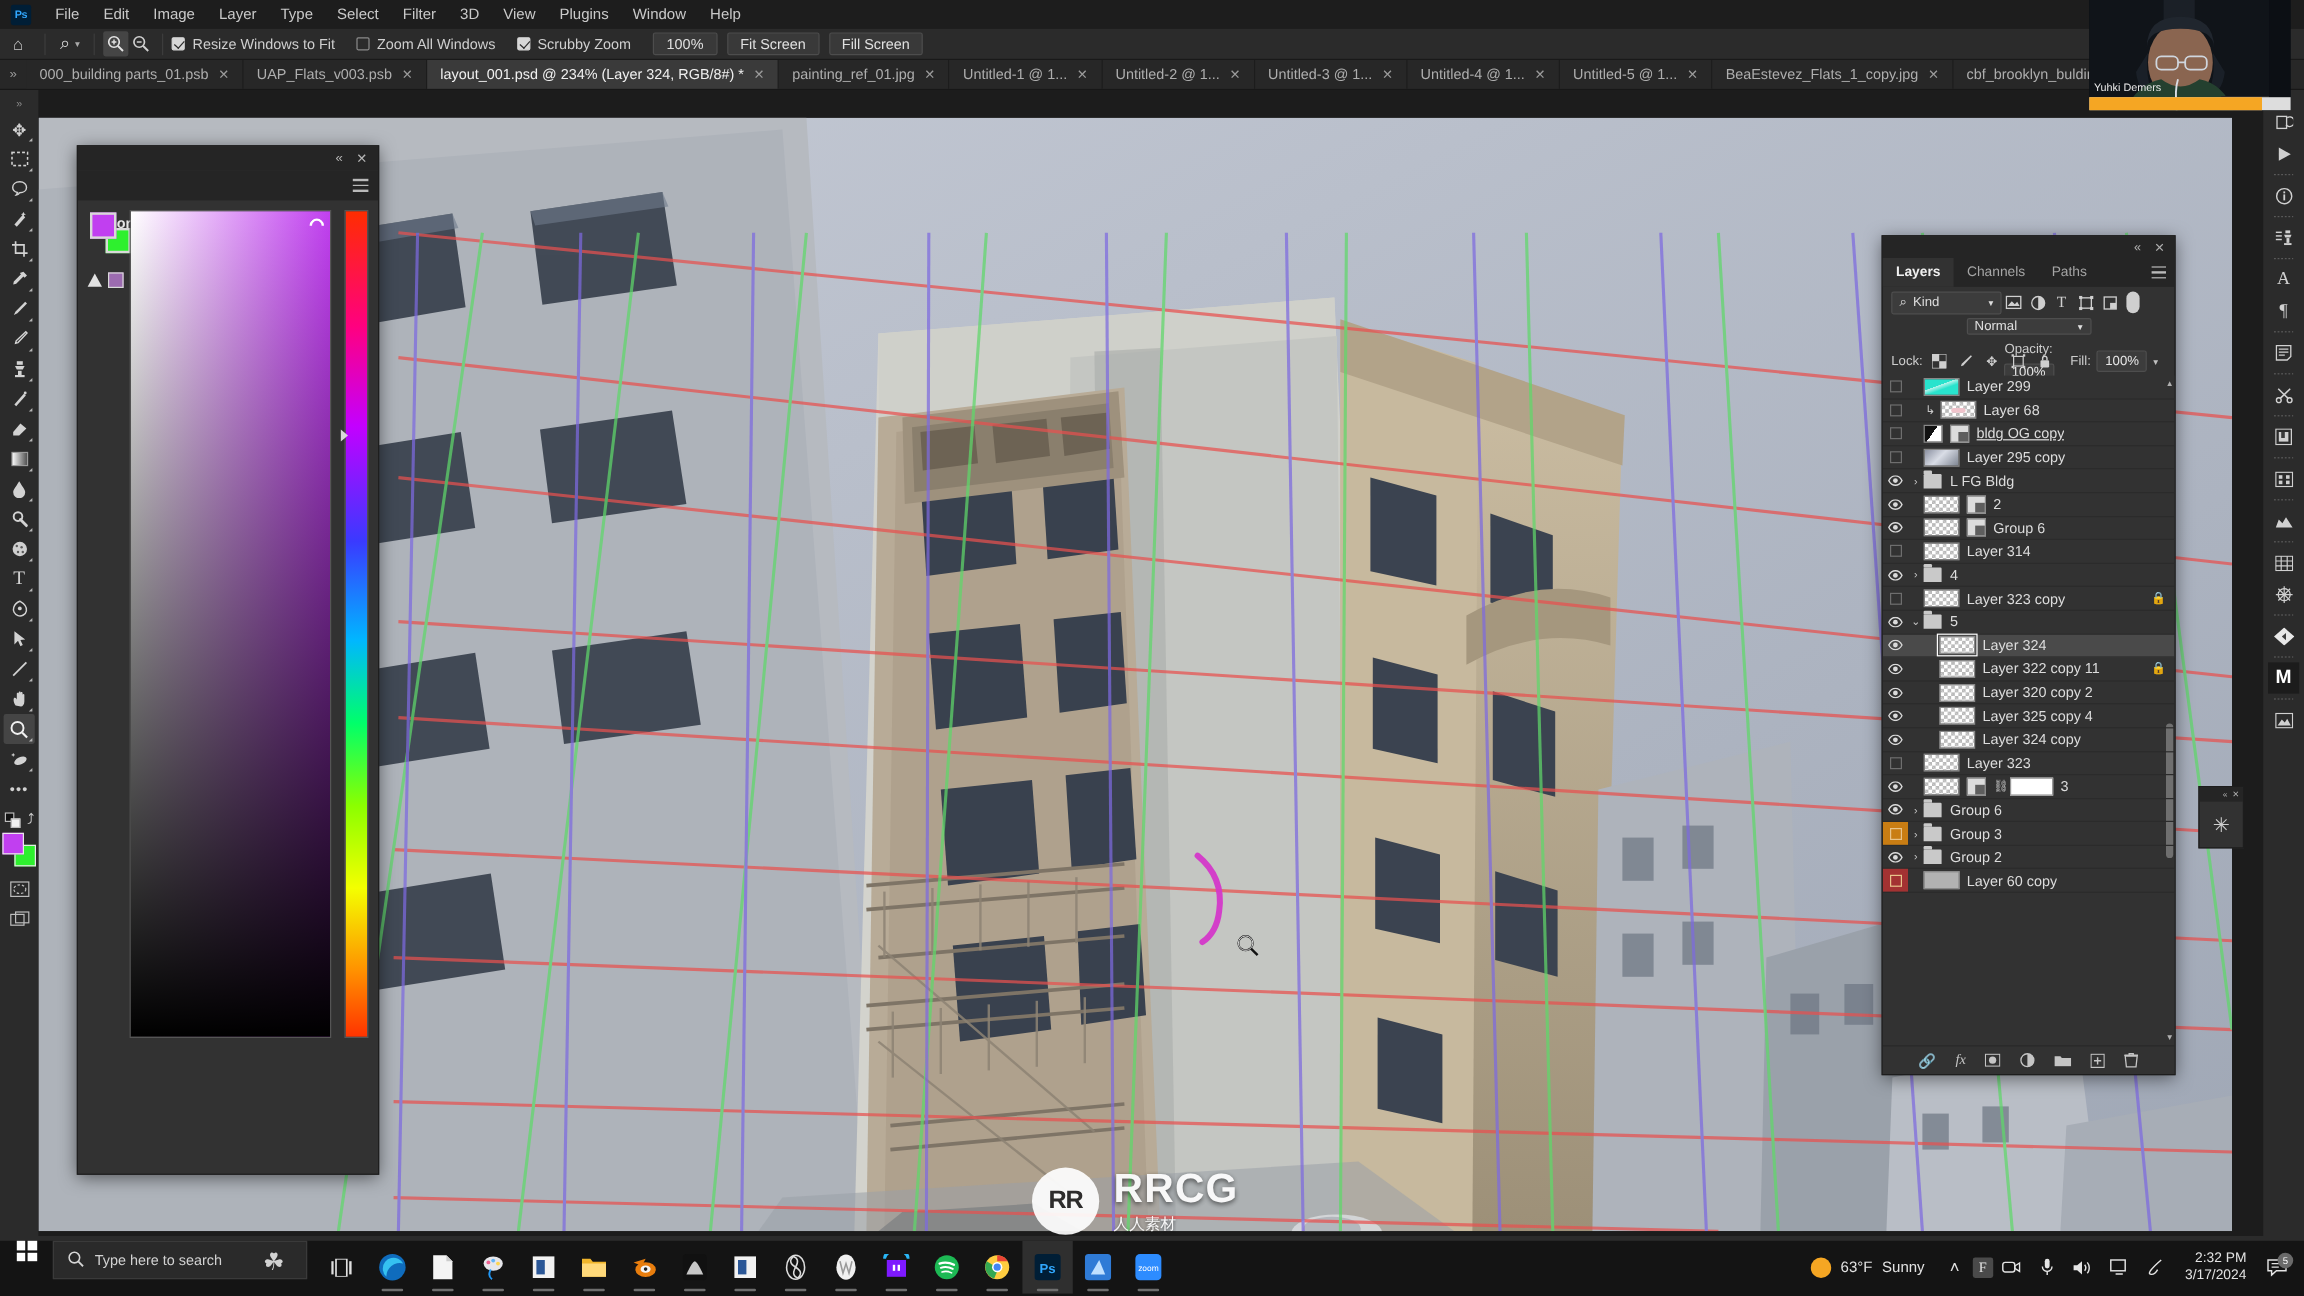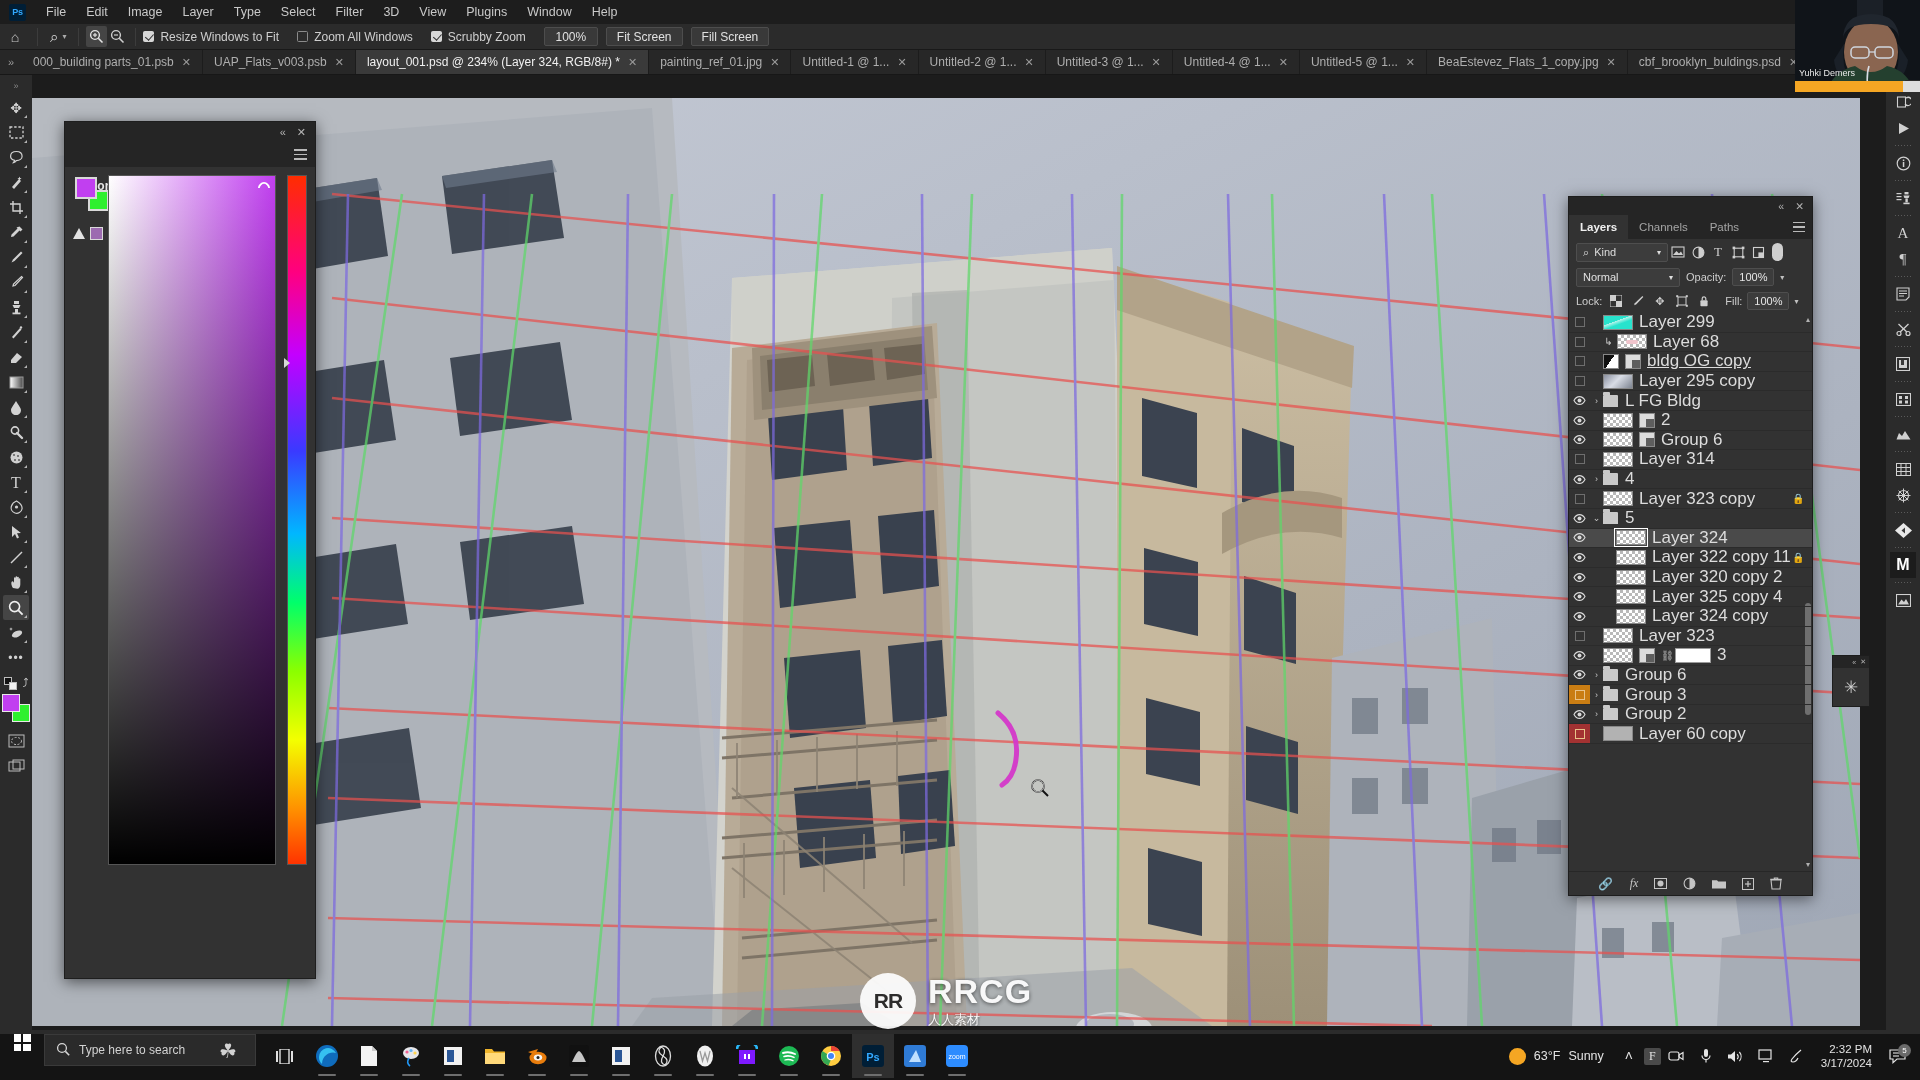--- a/index.html
+++ b/index.html
@@ -116,21 +116,21 @@
   .lp-tab.active { background:#323232; color:#f0f0f0; font-weight:bold; }
   .lp-burger { position:absolute; right:7px; top:7px; width:12px; }
   .lp-burger i { display:block; height:1.4px; background:#b9b9b9; margin-bottom:3px; }
   .lp-filter { height:26px; display:flex; align-items:center; gap:0; padding:0 7px; }
   .kindsel { width:92px; height:19px; background:#3c3c3c; border:1px solid #4e4e4e; border-radius:2px;
     display:flex; align-items:center; gap:5px; padding:0 6px; font-size:11px; color:#ddd; }
   .kindsel .cv { margin-left:auto; font-size:8px; }
   .fic { width:20px; height:20px; display:flex; align-items:center; justify-content:center;
     font-size:12px; color:#cfcfcf; }
   .toggle-pill { width:11px; height:18px; margin-left:4px; background:#cfcfcf; border-radius:6px; }
-  .lp-blend { height:24px; display:flex; align-items:center; padding:0 7px; gap:6px; }
+  .lp-blend { height:24px; display:flex; align-items:center; padding:0 7px; gap:6px;flex-direction:column; }
   .blendsel { width:104px; height:19px; background:#3c3c3c; border:1px solid #4e4e4e; border-radius:2px;
     display:flex; align-items:center; padding:0 6px; font-size:11px; color:#e0e0e0; }
   .blendsel .cv { margin-left:auto; font-size:8px; }
   .lbl { font-size:11px; color:#cdcdcd;text-align:right; }
   .numf { width:42px; height:18px; background:#3c3c3c; border:1px solid #4e4e4e; border-radius:2px;
     display:flex; align-items:center; justify-content:center; font-size:11px; color:#e6e6e6; }
   .lp-lock { height:24px; display:flex; align-items:center; padding:0 7px; gap:5px; }
   .lockic { width:17px; height:17px; display:flex; align-items:center; justify-content:center;
     font-size:11px; color:#cfcfcf; }
 
@@ -165,21 +165,21 @@
     position:relative; flex:0 0 auto; }
   .smart::after { content:""; position:absolute; right:0; bottom:0; width:8px; height:8px;
     background:#5e5e5e; }
   .whitemask { width:36px; height:15px; border:1px solid #9a9a9a; background:#fff; margin-right:6px;
     flex:0 0 auto; }
   .linkic { width:11px; font-size:10px; color:#c8c8c8; text-align:center; margin-right:3px; }
   .folder { width:15px; height:12px; margin-right:7px; background:#c9c9c9; border-radius:1px 1px 0 0;
     position:relative; flex:0 0 auto; }
   .folder::before { content:""; position:absolute; left:0; top:-3px; width:7px; height:3px;
     background:#c9c9c9; border-radius:1px 1px 0 0; }
-  .lname { font-size:17px; color:#dcdcdc; white-space:nowrap; overflow:hidden; }
+  .lname { font-size:12px; color:#dcdcdc; white-space:nowrap; overflow:hidden; }
   .lname.ul { text-decoration:underline; }
   .lockbadge { margin-left:auto; margin-right:7px; font-size:10px; color:#c4c4c4; }
   .scrollbar { position:absolute; right:1px; top:0; width:6px; bottom:0; }
   .scrollbar .thumbbar { position:absolute; left:0; width:6px; top:290px; height:112px;
     background:#6f6f6f; border-radius:3px; }
   .scroll-arrow { position:absolute; right:2px; font-size:8px; color:#b0b0b0; }
 
   .lp-foot { height:24px; background:#323232; border-top:1px solid #272727;
     display:flex; align-items:center; justify-content:center; gap:16px; }
   .fbtn { font-size:12px; color:#c5c5c5; display:flex; align-items:center; }
@@ -234,21 +234,21 @@
     font-size:14px; color:#e4e4e4; }
   .weather { display:flex; align-items:center; gap:8px; padding:0 10px 0 4px; font-size:12.5px; }
   .sun { width:17px; height:17px; border-radius:50%; background:#f5a623; }
   .clock { display:flex; flex-direction:column; align-items:flex-end; line-height:1.25;
     font-size:11.5px; padding:0 10px; }
   .notif { width:30px; display:flex; align-items:center; justify-content:center; font-size:15px; position:relative; }
   .notif .badge { position:absolute; right:1px; bottom:7px; width:13px; height:13px; border-radius:50%;
     background:#6a6a6a; color:#fff; font-size:8px; display:flex; align-items:center; justify-content:center; }
 
   
-  .webcam { position:absolute; right:0; top:0; width:125px; height:92px; overflow:hidden;
+  .webcam { position:absolute; right:11px; top:0; width:168px; height:92px; overflow:hidden;
     background:#0c0f14; z-index:60;margin-left:24px; }
   .webcam .name { position:absolute; left:4px; bottom:14px; font-size:9px; color:#e8e8e8; }
   .webcam .bar { position:absolute; left:0; right:0; bottom:0; height:11px; background:#ddd; }
   .webcam .bar .fill { height:100%; width:86%; background:#f5a623; }
 
   
   .wm { position:absolute; left:860px; top:972px; display:flex; align-items:flex-end; gap:12px;
     z-index:40; opacity:.92; }
   .wm .circ { width:56px; height:56px; border-radius:50%; background:#fff;
     display:flex; align-items:center; justify-content:center; font-size:21px; font-weight:bold;

